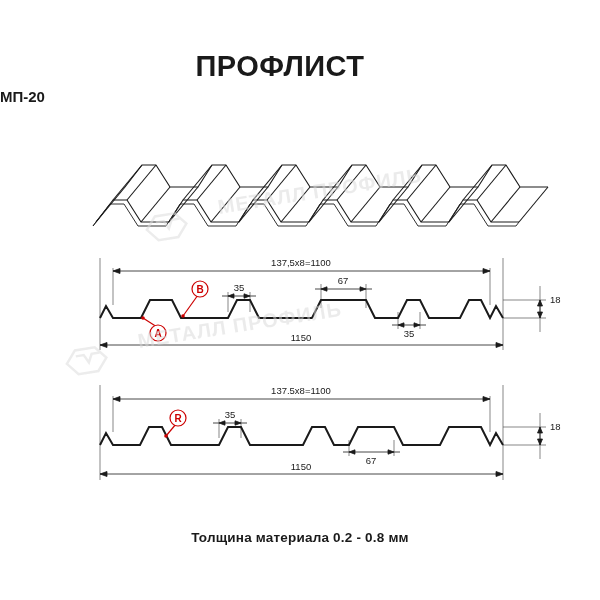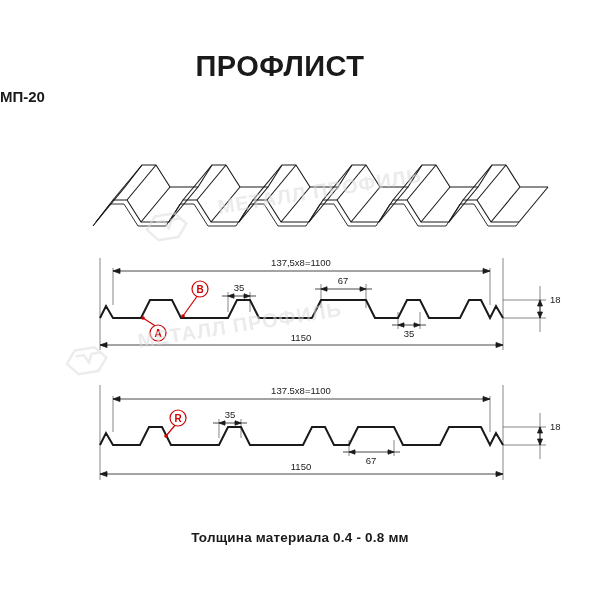--- a/index.html
+++ b/index.html
@@ -278,15 +278,15 @@
     </g>
   </svg>
 
   <div class="wm wm1">
     <div class="wm-text">МЕТАЛЛ ПРОФИЛЬ</div>
   </div>
   <div class="wm wm2">
     <div class="wm-text">МЕТАЛЛ ПРОФИЛЬ</div>
   </div>
 
-  <div class="footer">Толщина материала 0.4 - 0.8 мм</div>
+  <div class="footer">Толщина материала 0.2 - 0.8 мм</div>
 
 </div>
 
 </body></html>

